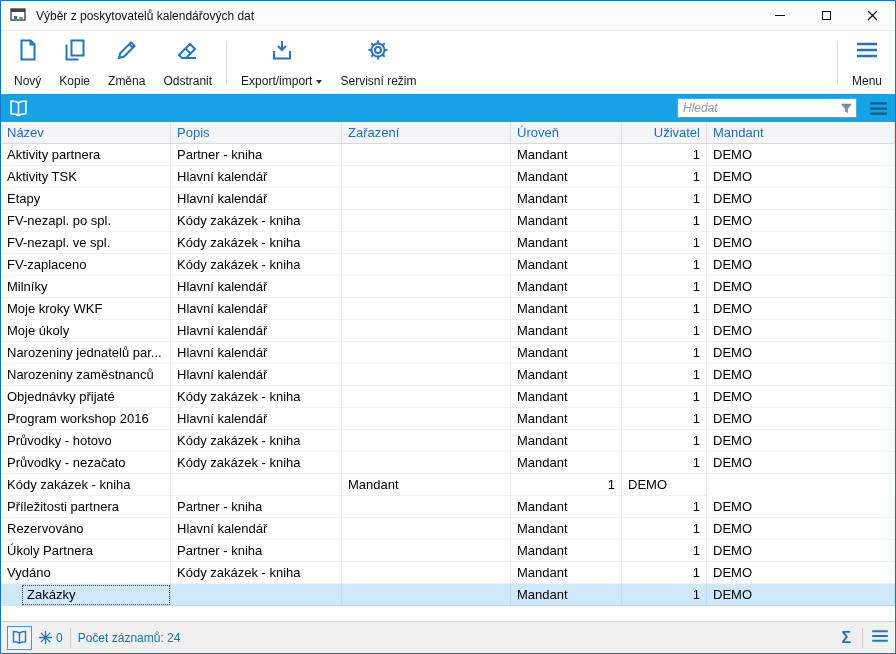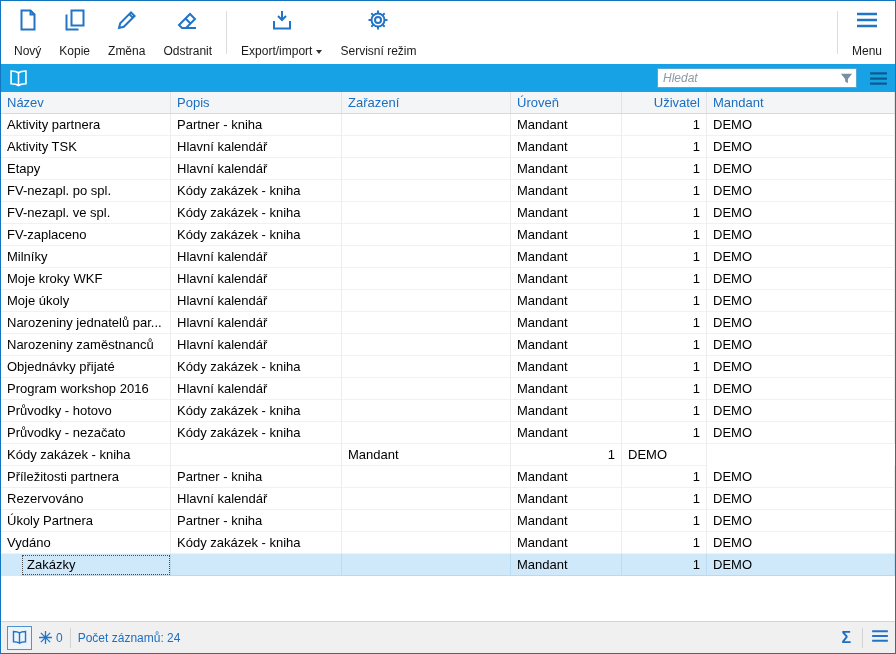--- a/index.html
+++ b/index.html
@@ -29,21 +29,21 @@
   .tbtn svg{width:24px;height:24px;display:block;}
   .tbtn .lbl{white-space:nowrap;}
   .tsep{width:1px;background:#dcdcdc;margin:8px 5px;}
   .tspacer{flex:1;}
   .dd-caret{display:inline-block;width:0;height:0;border-left:3px solid transparent;border-right:3px solid transparent;border-top:4px solid #333;margin-left:4px;vertical-align:1px;}
 
   
   .bluebar{height:28px;flex:0 0 28px;background:var(--bluebar);display:flex;align-items:center;padding:0 6px;}
   .bluebar .bookicon{width:22px;height:22px;display:flex;align-items:center;justify-content:center;}
   .bluebar .spacer{flex:1;}
-  .searchbox{width:200px;height:20px;background:#fff;border:1px solid #56a8d4;display:flex;align-items:center;padding:0 3px 0 5px;margin-right:8px;}
+  .searchbox{width:180px;height:20px;background:#fff;border:1px solid #56a8d4;display:flex;align-items:center;padding:0 3px 0 5px;margin-right:8px;}
   .searchbox input{flex:1;min-width:0;border:none;outline:none;font-size:12px;font-family:inherit;background:transparent;color:#222;}
   .searchbox input::placeholder{color:#8d9aa5;font-style:italic;}
   .bluebar .bar-menu{width:22px;height:20px;display:flex;align-items:center;justify-content:center;margin-left:2px;}
 
   
   .thead{height:22px;flex:0 0 22px;display:grid;grid-template-columns:170px 171px 169px 111px 85px 1fr;background:#f4f5f6;border-bottom:1px solid #d9d9d9;color:var(--header_text);font-size:13px;}
   .hcell{display:flex;align-items:center;padding:0 6px;border-right:1px solid #e2e2e2;white-space:nowrap;overflow:hidden;}
   .hcell.c4{justify-content:flex-end;}
   .tbody{flex:1;background:#fff;overflow:hidden;}
   .trow{display:grid;grid-template-columns:170px 171px 169px 111px 85px 1fr;height:22px;font-size:13px;color:#000;}
@@ -59,20 +59,44 @@
   .sb-flake{display:flex;align-items:center;gap:4px;}
   .sb-sep{width:1px;height:20px;background:#d2d2d2;}
   .sb-right{margin-left:auto;display:flex;align-items:center;gap:8px;}
   .sb-sigma{font-size:16px;font-weight:bold;color:var(--header_text);padding:0 3px;}
 </style>
 </head>
 <body>
 
 <div class="window">
 
+  <div class="titlebar">
+    <span class="appicon">
+      <svg viewBox="0 0 18 15" width="18" height="15">
+          <rect x="1" y="1" width="14" height="11" fill="none" stroke="#444" stroke-width="1.4"></rect>
+          <rect x="1" y="1" width="14" height="3" fill="#444"></rect>
+          <path d="M4 8h3v3H4z" fill="#2274c6"></path>
+          <path d="M9 10h4" stroke="#444" stroke-width="1.2"></path>
+        </svg>
+    </span>
+    <span class="title">Výběr z poskytovatelů kalendářových dat</span>
+    <div class="win-controls">
+      <div class="win-btn">
+          <span class="glyph-min"></span>
+        </div>
+      <div class="win-btn">
+          <span class="glyph-max"></span>
+        </div>
+      <div class="win-btn">
+        <svg width="11" height="11" viewBox="0 0 11 11">
+            <path d="M1 1l9 9M10 1l-9 9" stroke="#111" stroke-width="1.3"></path>
+          </svg>
+      </div>
+    </div>
+  </div>
 
   <div class="toolbar">
     <div class="tbtn">
       <svg viewBox="0 0 24 24" fill="none" stroke="var(--accent)" stroke-width="2">
           <path d="M5.5 2.5h9l4 4v15h-13z"></path>
           <path d="M14.5 2.5v4h4"></path>
         </svg>
       <span class="lbl">Nový</span>
     </div>
     <div class="tbtn">

